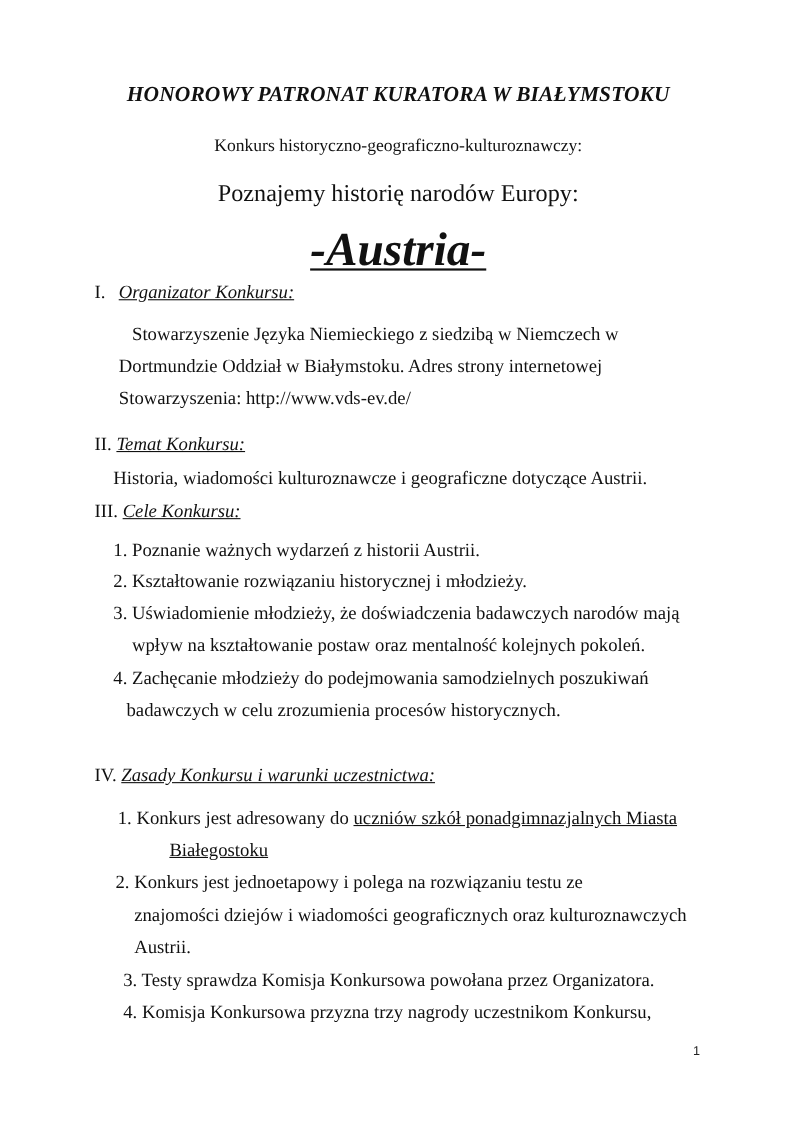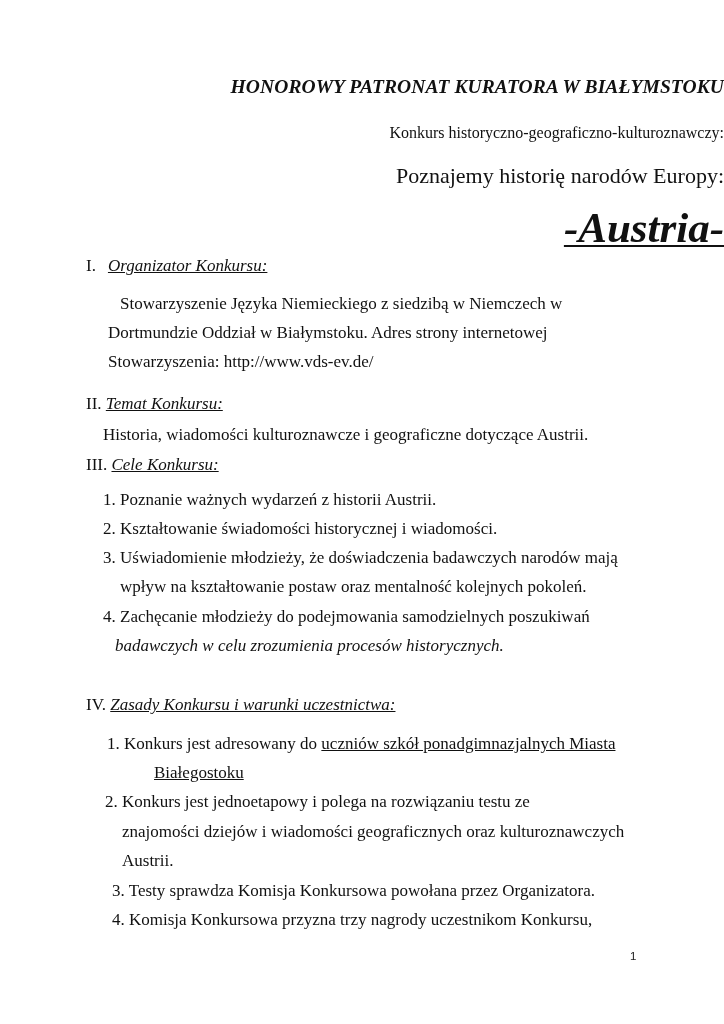--- a/index.html
+++ b/index.html
@@ -1,21 +1,21 @@
 <!DOCTYPE html>
 <html><head>
   <meta charset="utf-8">
   <style>
     html, body { margin: 0; padding: 0; background: #ffffff; }
     body {
       width: 724px; height: 1024px; position: relative; overflow: hidden;
       font-family: "Liberation Serif", "DejaVu Serif", serif; color: #111;
     }
     .abs { position: absolute; white-space: nowrap; }
-    .center { left: 0; width: 724px; text-align: right; }
+    .center { left: 0; width: 724px; text-align: center; }
     .patronat { top: 76px; font-size: 19.5px; font-weight: bold; font-style: italic; letter-spacing: 0.1px; }
     .sub1 { top: 124px; font-size: 22px; }
     .sub2 { top: 163px; font-size: 22px; }
     .country { top: 203px; font-size: 43px; font-weight: bold; font-style: italic; }
     .country span { text-decoration: underline; text-decoration-thickness: 2px; text-underline-offset: 3px; }
     .txt { font-size: 17px; }
     .heading-label { font-style: italic; text-decoration: underline; }
     .u { text-decoration: underline; }
     .pagenum { font-family: "Liberation Sans", "DejaVu Sans", sans-serif; font-size: 11.5px; color: #222; }
   </style>
@@ -39,30 +39,30 @@
 </div>
 <div class="abs txt" style="left:103px; top:425px;">Historia, wiadomości kulturoznawcze i geograficzne dotyczące Austrii.</div>
 
 <div class="abs txt" style="left:86px; top:455px;">
   <span>III.</span> <span class="heading-label">Cele Konkursu:</span>
 </div>
 <div class="abs txt" style="left:103px; top:490px;">
   <span>1.</span> <span>Poznanie ważnych wydarzeń z historii Austrii.</span>
 </div>
 <div class="abs txt" style="left:103px; top:519px;">
-  <span>2.</span> <span>Kształtowanie świadomości historycznej i wiadomości.</span>
+  <span>2.</span> <span>Kształtowanie rozwiązaniu historycznej i młodzieży.</span>
 </div>
 <div class="abs txt" style="left:103px; top:548px;">
   <span>3.</span> <span>Uświadomienie młodzieży, że doświadczenia badawczych narodów mają</span>
 </div>
 <div class="abs txt" style="left:120px; top:577px;">wpływ na kształtowanie postaw oraz mentalność kolejnych pokoleń.</div>
 <div class="abs txt" style="left:103px; top:607px;">
   <span>4.</span> <span>Zachęcanie młodzieży do podejmowania samodzielnych poszukiwań</span>
 </div>
-<div class="abs txt" style="left:115px; top:636px;font-style:italic;">badawczych w celu zrozumienia procesów historycznych.</div>
+<div class="abs txt" style="left:115px; top:636px;">badawczych w celu zrozumienia procesów historycznych.</div>
 
 <div class="abs txt" style="left:86px; top:695px;">
   <span>IV.</span> <span class="heading-label">Zasady Konkursu i warunki uczestnictwa:</span>
 </div>
 <div class="abs txt" style="left:107px; top:734px;">
   <span>1.</span> <span>Konkurs jest adresowany do </span><span class="u">uczniów szkół ponadgimnazjalnych Miasta</span>
 </div>
 <div class="abs txt" style="left:122px; top:763px;margin-left:32px;">
   <span class="u">Białegostoku</span>
 </div>

